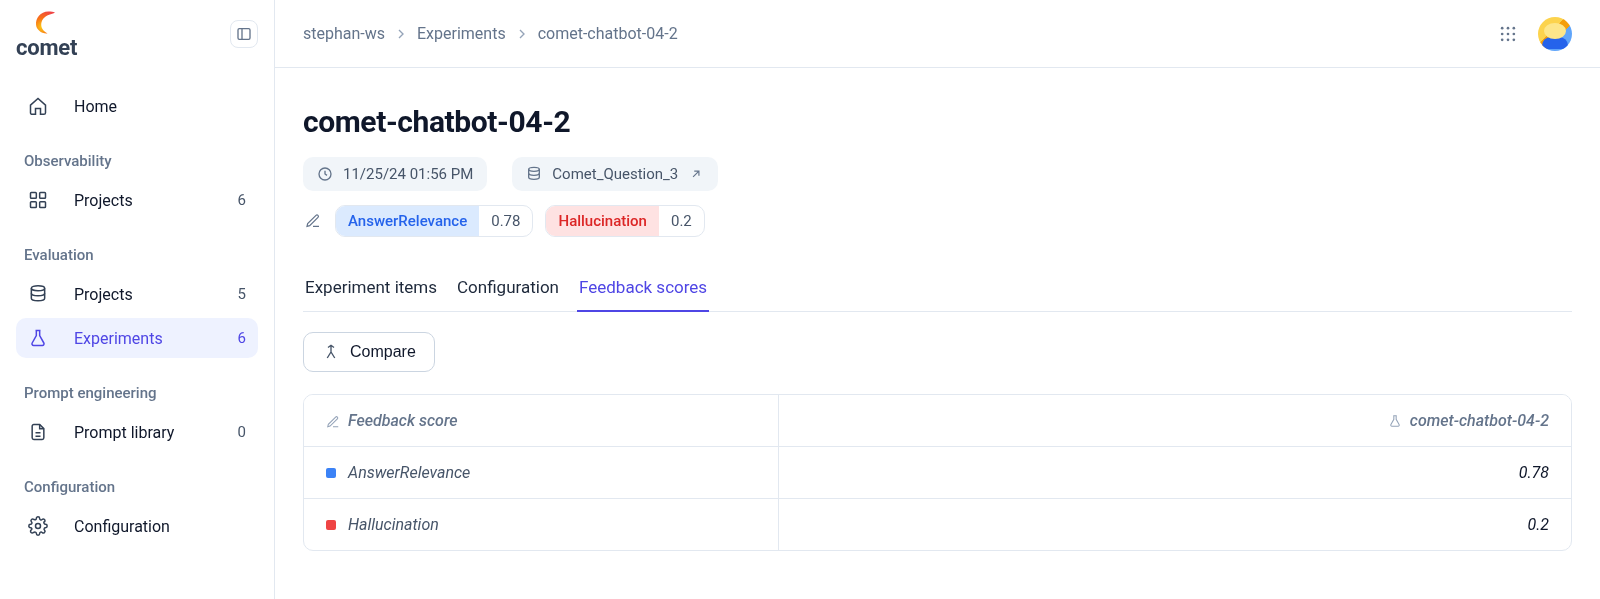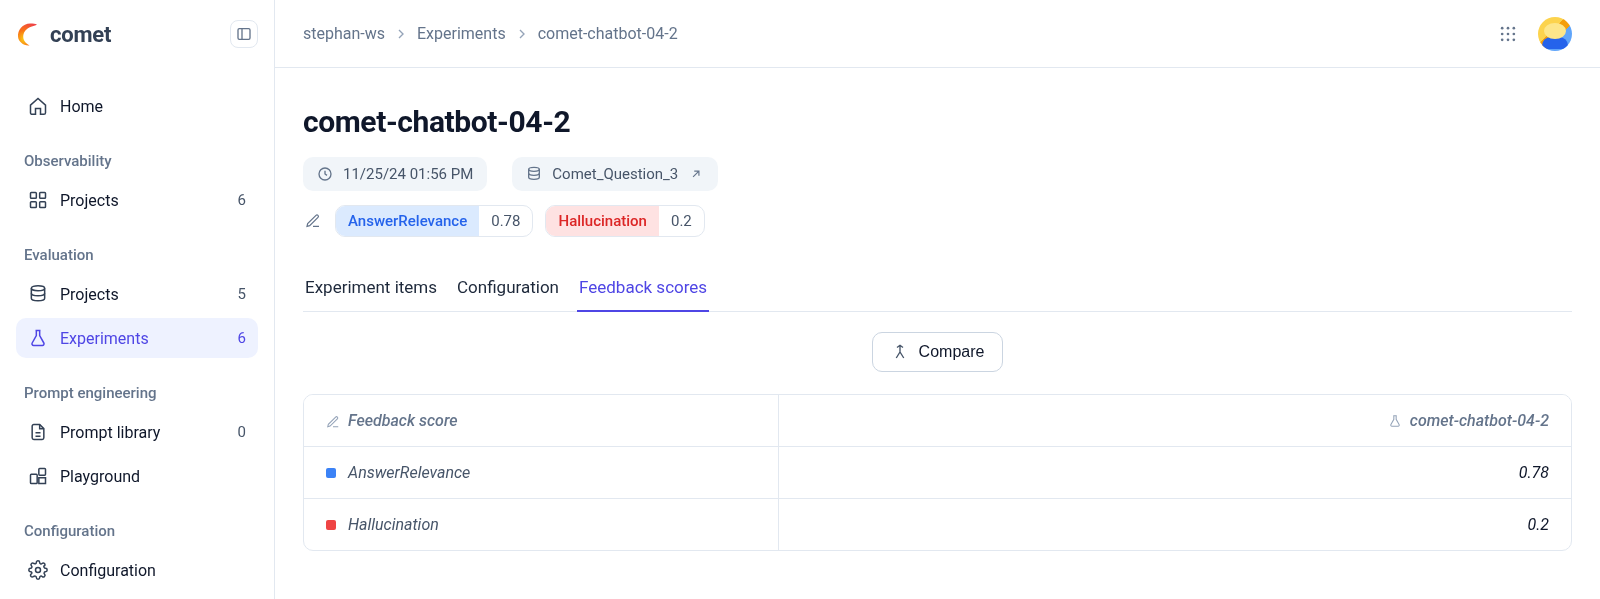--- a/index.html
+++ b/index.html
@@ -24,28 +24,28 @@
   *{box-sizing:border-box;}
   html,body{margin:0;padding:0;background:var(--bg);color:var(--text);
     font-family:-apple-system,BlinkMacSystemFont,"Segoe UI",Roboto,Helvetica,Arial,sans-serif;
     font-size:15px;width:1600px;}
   body{display:flex;min-height:599px;}
 
   
   .sidebar{width:var(--sidebar-w);flex:0 0 var(--sidebar-w);border-right:1px solid var(--border);
     display:flex;flex-direction:column;padding:0 16px 8px 16px;}
   .brand-row{display:flex;align-items:center;justify-content:space-between;height:68px;}
-  .brand{display:flex;align-items:center;gap:8px;cursor:pointer;}
+  .brand{display:flex;align-items:center;cursor:pointer;flex-direction:column;}
   .brand-name{font-size:22px;font-weight:700;letter-spacing:-0.2px;color:#334155;}
   .brand-logo{width:26px;height:26px;}
   .collapse-btn{width:28px;height:28px;border:1px solid var(--border);border-radius:8px;
     display:flex;align-items:center;justify-content:center;cursor:pointer;color:var(--muted);}
   .nav{margin-top:18px;display:flex;flex-direction:column;gap:4px;}
   .section-label{color:var(--muted);font-size:15px;font-weight:500;margin-top:22px;margin-bottom:6px;padding:0 8px;}
-  .nav-item{display:flex;align-items:center;gap:12px;padding:10px 12px;border-radius:10px;
+  .nav-item{display:flex;align-items:center;gap:26px;padding:10px 12px;border-radius:10px;
     color:var(--text);font-size:16px;cursor:pointer;}
   .nav-item .label{flex:1;}
   .nav-item .badge{color:#475569;font-size:15px;}
   .nav-item.active{background:var(--indigo-soft);color:var(--indigo);}
   .nav-item.active .badge{color:var(--indigo);}
   .nav-icon{width:20px;height:20px;flex:0 0 20px;display:flex;align-items:center;justify-content:center;color:#334155;}
   .nav-item.active .nav-icon{color:var(--indigo);}
 
   
   .main{flex:1;display:flex;flex-direction:column;min-width:0;}
@@ -80,21 +80,21 @@
   .tag .tname{padding:6px 12px;font-size:15px;font-weight:500;}
   .tag .tval{padding:6px 12px;font-size:15px;color:#475569;}
   .tag.blue .tname{background:var(--chip-blue-bg);color:var(--chip-blue-fg);}
   .tag.red  .tname{background:var(--chip-red-bg);color:var(--chip-red-fg);}
 
   .tabs{display:flex;gap:16px;border-bottom:1px solid var(--border);margin-top:28px;}
   .tab{padding:12px 2px 14px 2px;font-size:17px;color:#1e293b;cursor:pointer;position:relative;}
   .tab.active{color:var(--indigo);}
   .tab.active::after{content:"";position:absolute;left:0;right:0;bottom:-1px;height:2px;background:var(--indigo);}
 
-  .actions-row{display:flex;justify-content:center;margin-top:20px;}
+  .actions-row{display:flex;justify-content:flex-start;margin-top:20px;}
   .btn{display:inline-flex;align-items:center;gap:10px;border:1px solid var(--border-strong);
     background:#fff;border-radius:10px;padding:10px 18px;font-size:16px;color:#0f172a;cursor:pointer;}
   .btn .ic{width:18px;height:18px;color:#475569;}
 
   .table{margin-top:22px;border:1px solid var(--border);border-radius:10px;overflow:hidden;}
   .trow{display:flex;align-items:stretch;border-top:1px solid var(--border);}
   .trow:first-child{border-top:none;}
   .th,.td{padding:16px 22px;font-size:16px;font-style:italic;}
   .col1{flex:0 0 475px;border-right:1px solid var(--border);}
   .col2{flex:1;display:flex;align-items:center;justify-content:flex-end;min-width:0;}
@@ -187,30 +187,20 @@
     <div class="section-label">Prompt engineering</div>
     <div class="nav-item">
       <span class="nav-icon">
         <svg width="20" height="20" viewBox="0 0 24 24" fill="none" stroke="currentColor" stroke-width="1.8">
           <path d="M14 3H7a2 2 0 0 0-2 2v14a2 2 0 0 0 2 2h10a2 2 0 0 0 2-2V8z"></path>
             <path d="M14 3v5h5M9 13h6M9 17h6"></path>
         </svg>
       </span>
       <span class="label">Prompt library</span>
       <span class="badge">0</span>
-    </div>
-    <div class="nav-item">
-      <span class="nav-icon">
-        <svg width="20" height="20" viewBox="0 0 24 24" fill="none" stroke="currentColor" stroke-width="1.8">
-          <rect x="3" y="10" width="8" height="11" rx="1"></rect>
-            <rect x="13" y="3" width="8" height="8" rx="1"></rect>
-          <path d="M13 14h8v7h-8z"></path>
-        </svg>
-      </span>
-      <span class="label">Playground</span>
     </div>
 
     <div class="section-label">Configuration</div>
     <div class="nav-item">
       <span class="nav-icon">
         <svg width="20" height="20" viewBox="0 0 24 24" fill="none" stroke="currentColor" stroke-width="1.8">
           <circle cx="12" cy="12" r="3"></circle>
           <path d="M19.4 15a1.7 1.7 0 0 0 .34 1.87l.06.06a2 2 0 1 1-2.83 2.83l-.06-.06a1.7 1.7 0 0 0-1.87-.34 1.7 1.7 0 0 0-1 1.56V21a2 2 0 1 1-4 0v-.09a1.7 1.7 0 0 0-1.11-1.56 1.7 1.7 0 0 0-1.87.34l-.6.06a2 2 0 1 1-2.83-2.83l.06-.06A1.7 1.7 0 0 0 4.6 15a1.7 1.7 0 0 0-1.56-1H3a2 2 0 1 1 0-4h.09A1.7 1.7 0 0 0 4.6 9a1.7 1.7 0 0 0-.34-1.87l-.06-.06A2 2 0 1 1 7.03 4.24l.6.06A1.7 1.7 0 0 0 9 4.6a1.7 1.7 0 0 0 1-1.56V3a2 2 0 1 1 4 0v.09c0 .67.39 1.27 1 1.51a1.7 1.7 0 0 0 1.87-.34l.06-.06a2 2 0 1 1 2.83 2.83l-.6.06A1.7 1.7 0 0 0 19.4 9c.24.61.84 1 1.51 1H21a2 2 0 1 1 0 4h-.09c-.67 0-1.27.39-1.51 1z"></path>
         </svg>
       </span>

